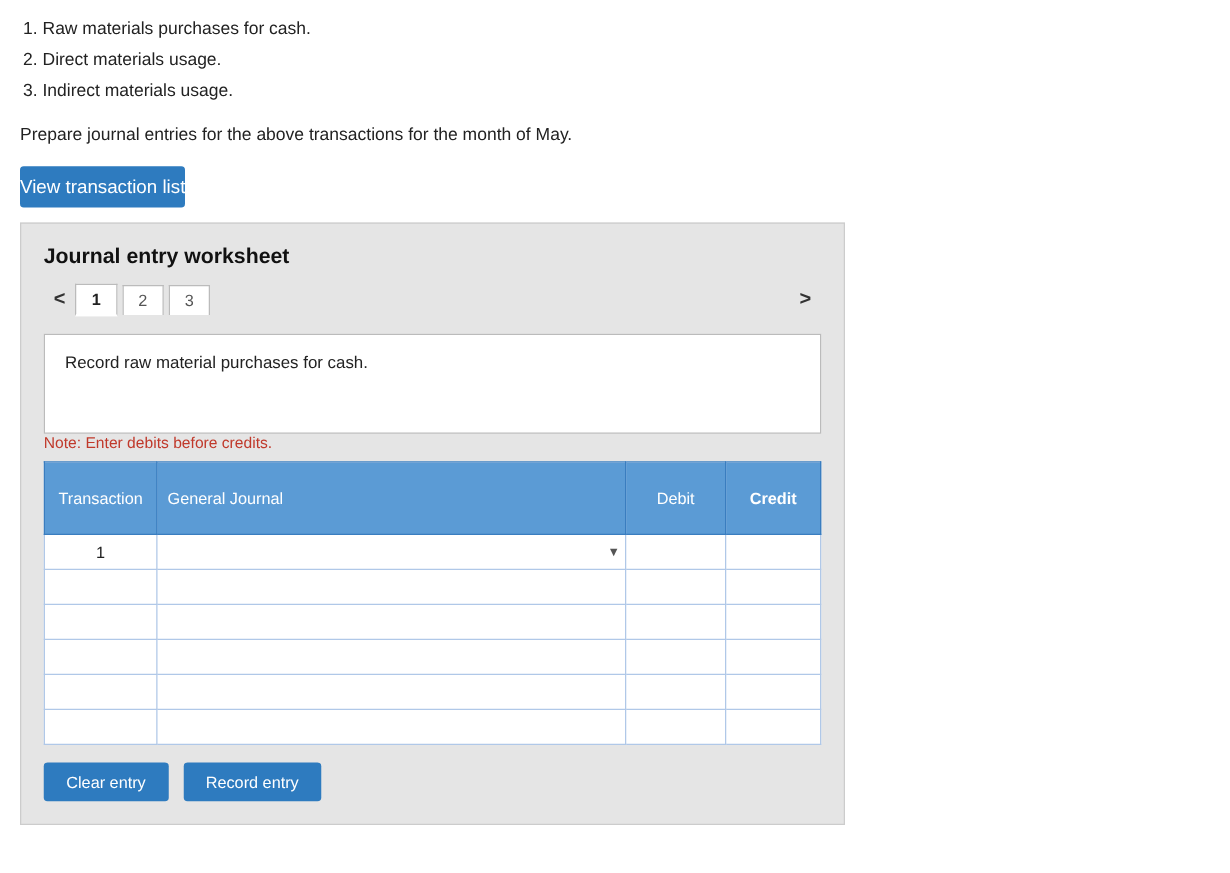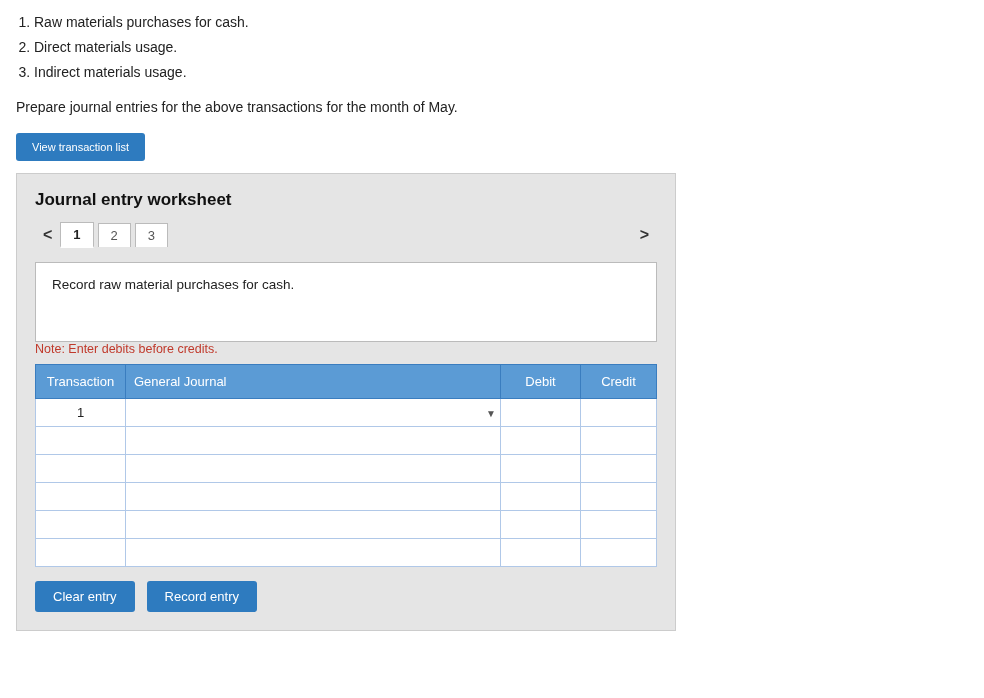--- a/index.html
+++ b/index.html
@@ -14,22 +14,22 @@
       margin-bottom: 14px;
       line-height: 1.7;
     }
     .instructions p {
       margin-bottom: 10px;
     }
     .view-transaction-btn {
       background-color: #2e7bbf;
       color: #fff;
       border: none;
-      padding: 8px 16px;
-      font-size: 11px;
+      padding: 8px 0;
+      font-size: 15px;
       cursor: pointer;
       border-radius: 3px;
       margin-bottom: 12px;
     }
     .worksheet-container {
       border: 1px solid #ccc;
       background: #e5e5e5;
       padding: 16px 18px 18px 18px;
       max-width: 660px;
     }
@@ -93,36 +93,37 @@
       width: 100%;
       border-collapse: collapse;
       font-size: 13px;
       background: #fff;
     }
     .journal-table thead tr {
       background: #5b9bd5;
       color: #fff;
     }
     .journal-table thead th {
-      padding: 9px 8px;
+      padding: 21px 8px;
       text-align: center;
       font-weight: normal;
       border: 1px solid #3a7dbf;
     }
     .journal-table thead th.th-transaction {
       width: 90px;
     }
     .journal-table thead th.th-journal {
       text-align: left;
     }
     .journal-table thead th.th-debit {
       width: 80px;
     }
     .journal-table thead th.th-credit {
       width: 76px;
+      font-weight: bold;
     }
     .journal-table tbody tr {
       border-bottom: 1px solid #ccc;
     }
     .journal-table tbody td {
       padding: 0;
       height: 28px;
       border: 1px solid #b0c8e8;
       vertical-align: middle;
     }

